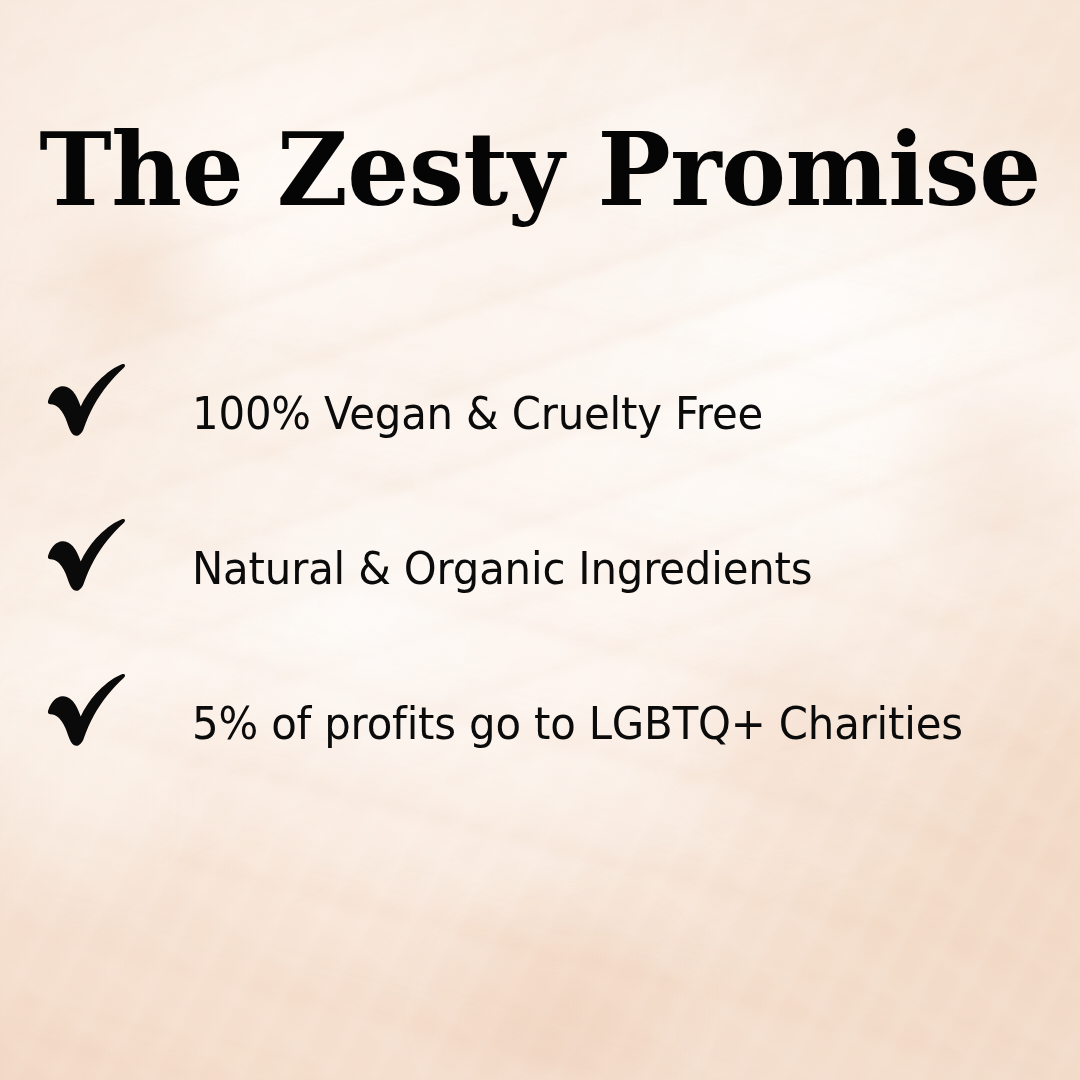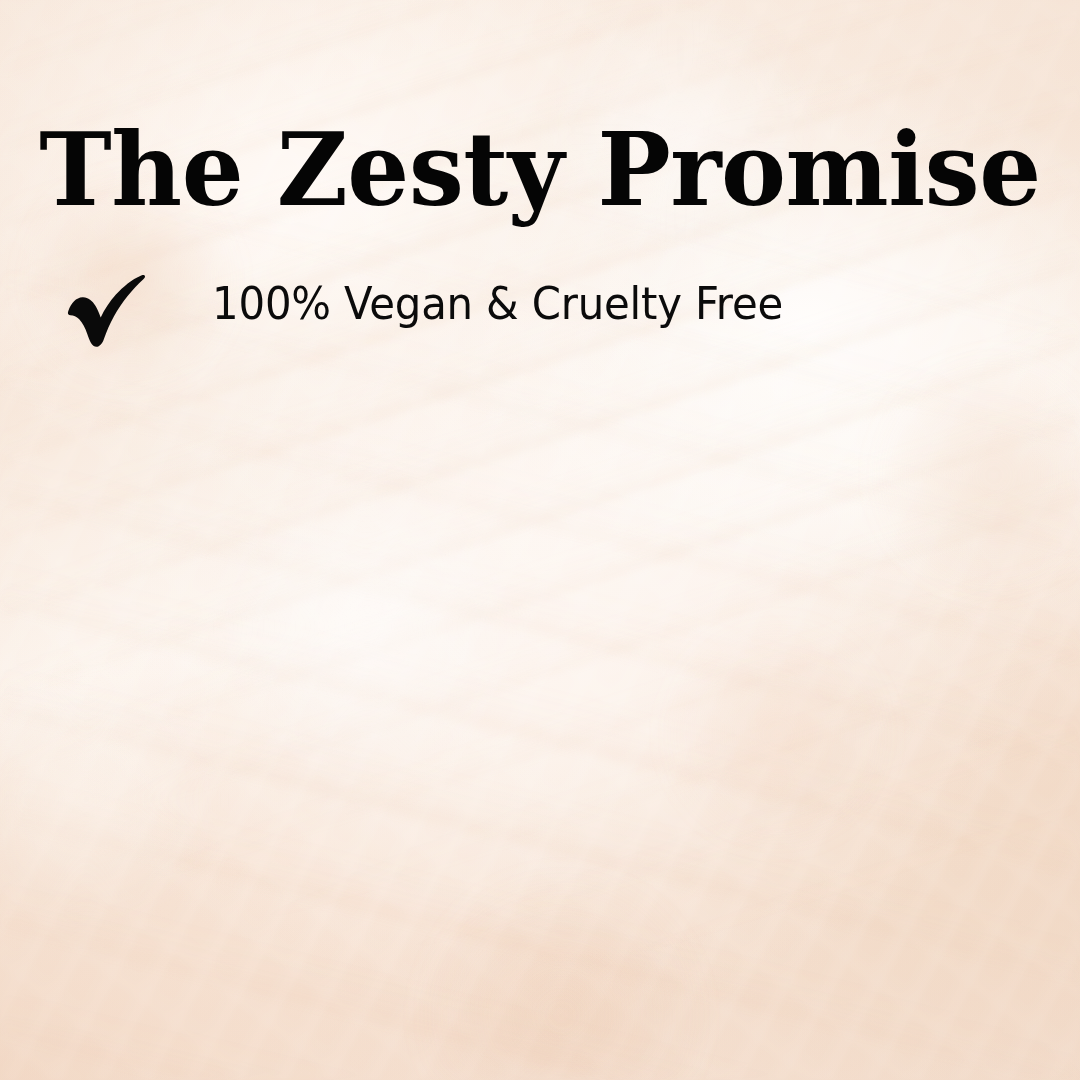--- a/index.html
+++ b/index.html
@@ -136,22 +136,22 @@
     right: 0;
     margin: 0;
     padding: 0;
     list-style: none;
   }
 
   .promise-row {
     position: relative;
     height: 155px;
     display: flex;
-    align-items: flex-start;
-    padding-left: 65px;
+    align-items: flex-end;
+    padding-left: 45px;
   }
 
   .check-icon {
     flex: 0 0 auto;
     width: 86px;
     height: 72px;
     margin-top: -6px;
   }
   .check-icon svg { display: block; width: 100%; height: 100%; }
 
@@ -188,19 +188,35 @@
 
       <li class="promise-row">
         <span class="check-icon">
           <svg viewBox="0 0 86 72" xmlns="http://www.w3.org/2000/svg" aria-hidden="true">
             <path d="M3.4 35.8c2.6-7.9 7.8-13.3 14.1-13.6 5.5-.3 9.7 3.3 12.9 8.6 2.2 3.6 3.9 7.7 5.3 11.7 3.9-8.3 9.1-16.1 15.2-22.9C58.3 11.4 66.6 4.6 76.2.4c3.5-1.5 5.2 1 2.4 3.5C67.1 14.3 56.9 27 49 41.2c-4 7.2-7.3 14.7-9.9 22.4-1.1 3.3-2.6 6.3-5.4 7.6-3 1.4-6-.2-7.7-3.2-1.6-2.8-2.6-6.1-3.8-9.3-2-5.4-4.4-10.7-8.2-14.6-2.4-2.4-5.4-3.9-8.6-3.9-2.3 0-3.1-1.4-2-4.4z" fill="#0a0a0a"></path>
           </svg>
         </span>
         <span class="promise-label">100% Vegan &amp; Cruelty Free</span>
       </li>
 
-
-
+      <li class="promise-row">
+        <span class="check-icon">
+          <svg viewBox="0 0 86 72" xmlns="http://www.w3.org/2000/svg" aria-hidden="true">
+            <path d="M3.4 35.8c2.6-7.9 7.8-13.3 14.1-13.6 5.5-.3 9.7 3.3 12.9 8.6 2.2 3.6 3.9 7.7 5.3 11.7 3.9-8.3 9.1-16.1 15.2-22.9C58.3 11.4 66.6 4.6 76.2.4c3.5-1.5 5.2 1 2.4 3.5C67.1 14.3 56.9 27 49 41.2c-4 7.2-7.3 14.7-9.9 22.4-1.1 3.3-2.6 6.3-5.4 7.6-3 1.4-6-.2-7.7-3.2-1.6-2.8-2.6-6.1-3.8-9.3-2-5.4-4.4-10.7-8.2-14.6-2.4-2.4-5.4-3.9-8.6-3.9-2.3 0-3.1-1.4-2-4.4z" fill="#0a0a0a"></path>
+          </svg>
+        </span>
+        <span class="promise-label">Natural &amp; Organic Ingredients</span>
+      </li>
+
+
+      <li class="promise-row">
+        <span class="check-icon">
+          <svg viewBox="0 0 86 72" xmlns="http://www.w3.org/2000/svg" aria-hidden="true">
+            <path d="M3.4 35.8c2.6-7.9 7.8-13.3 14.1-13.6 5.5-.3 9.7 3.3 12.9 8.6 2.2 3.6 3.9 7.7 5.3 11.7 3.9-8.3 9.1-16.1 15.2-22.9C58.3 11.4 66.6 4.6 76.2.4c3.5-1.5 5.2 1 2.4 3.5C67.1 14.3 56.9 27 49 41.2c-4 7.2-7.3 14.7-9.9 22.4-1.1 3.3-2.6 6.3-5.4 7.6-3 1.4-6-.2-7.7-3.2-1.6-2.8-2.6-6.1-3.8-9.3-2-5.4-4.4-10.7-8.2-14.6-2.4-2.4-5.4-3.9-8.6-3.9-2.3 0-3.1-1.4-2-4.4z" fill="#0a0a0a"></path>
+          </svg>
+        </span>
+        <span class="promise-label">5% of profits go to LGBTQ+ Charities</span>
+      </li>
 
 
     </ul>
   </div>
 </div>
 
 </body></html>

